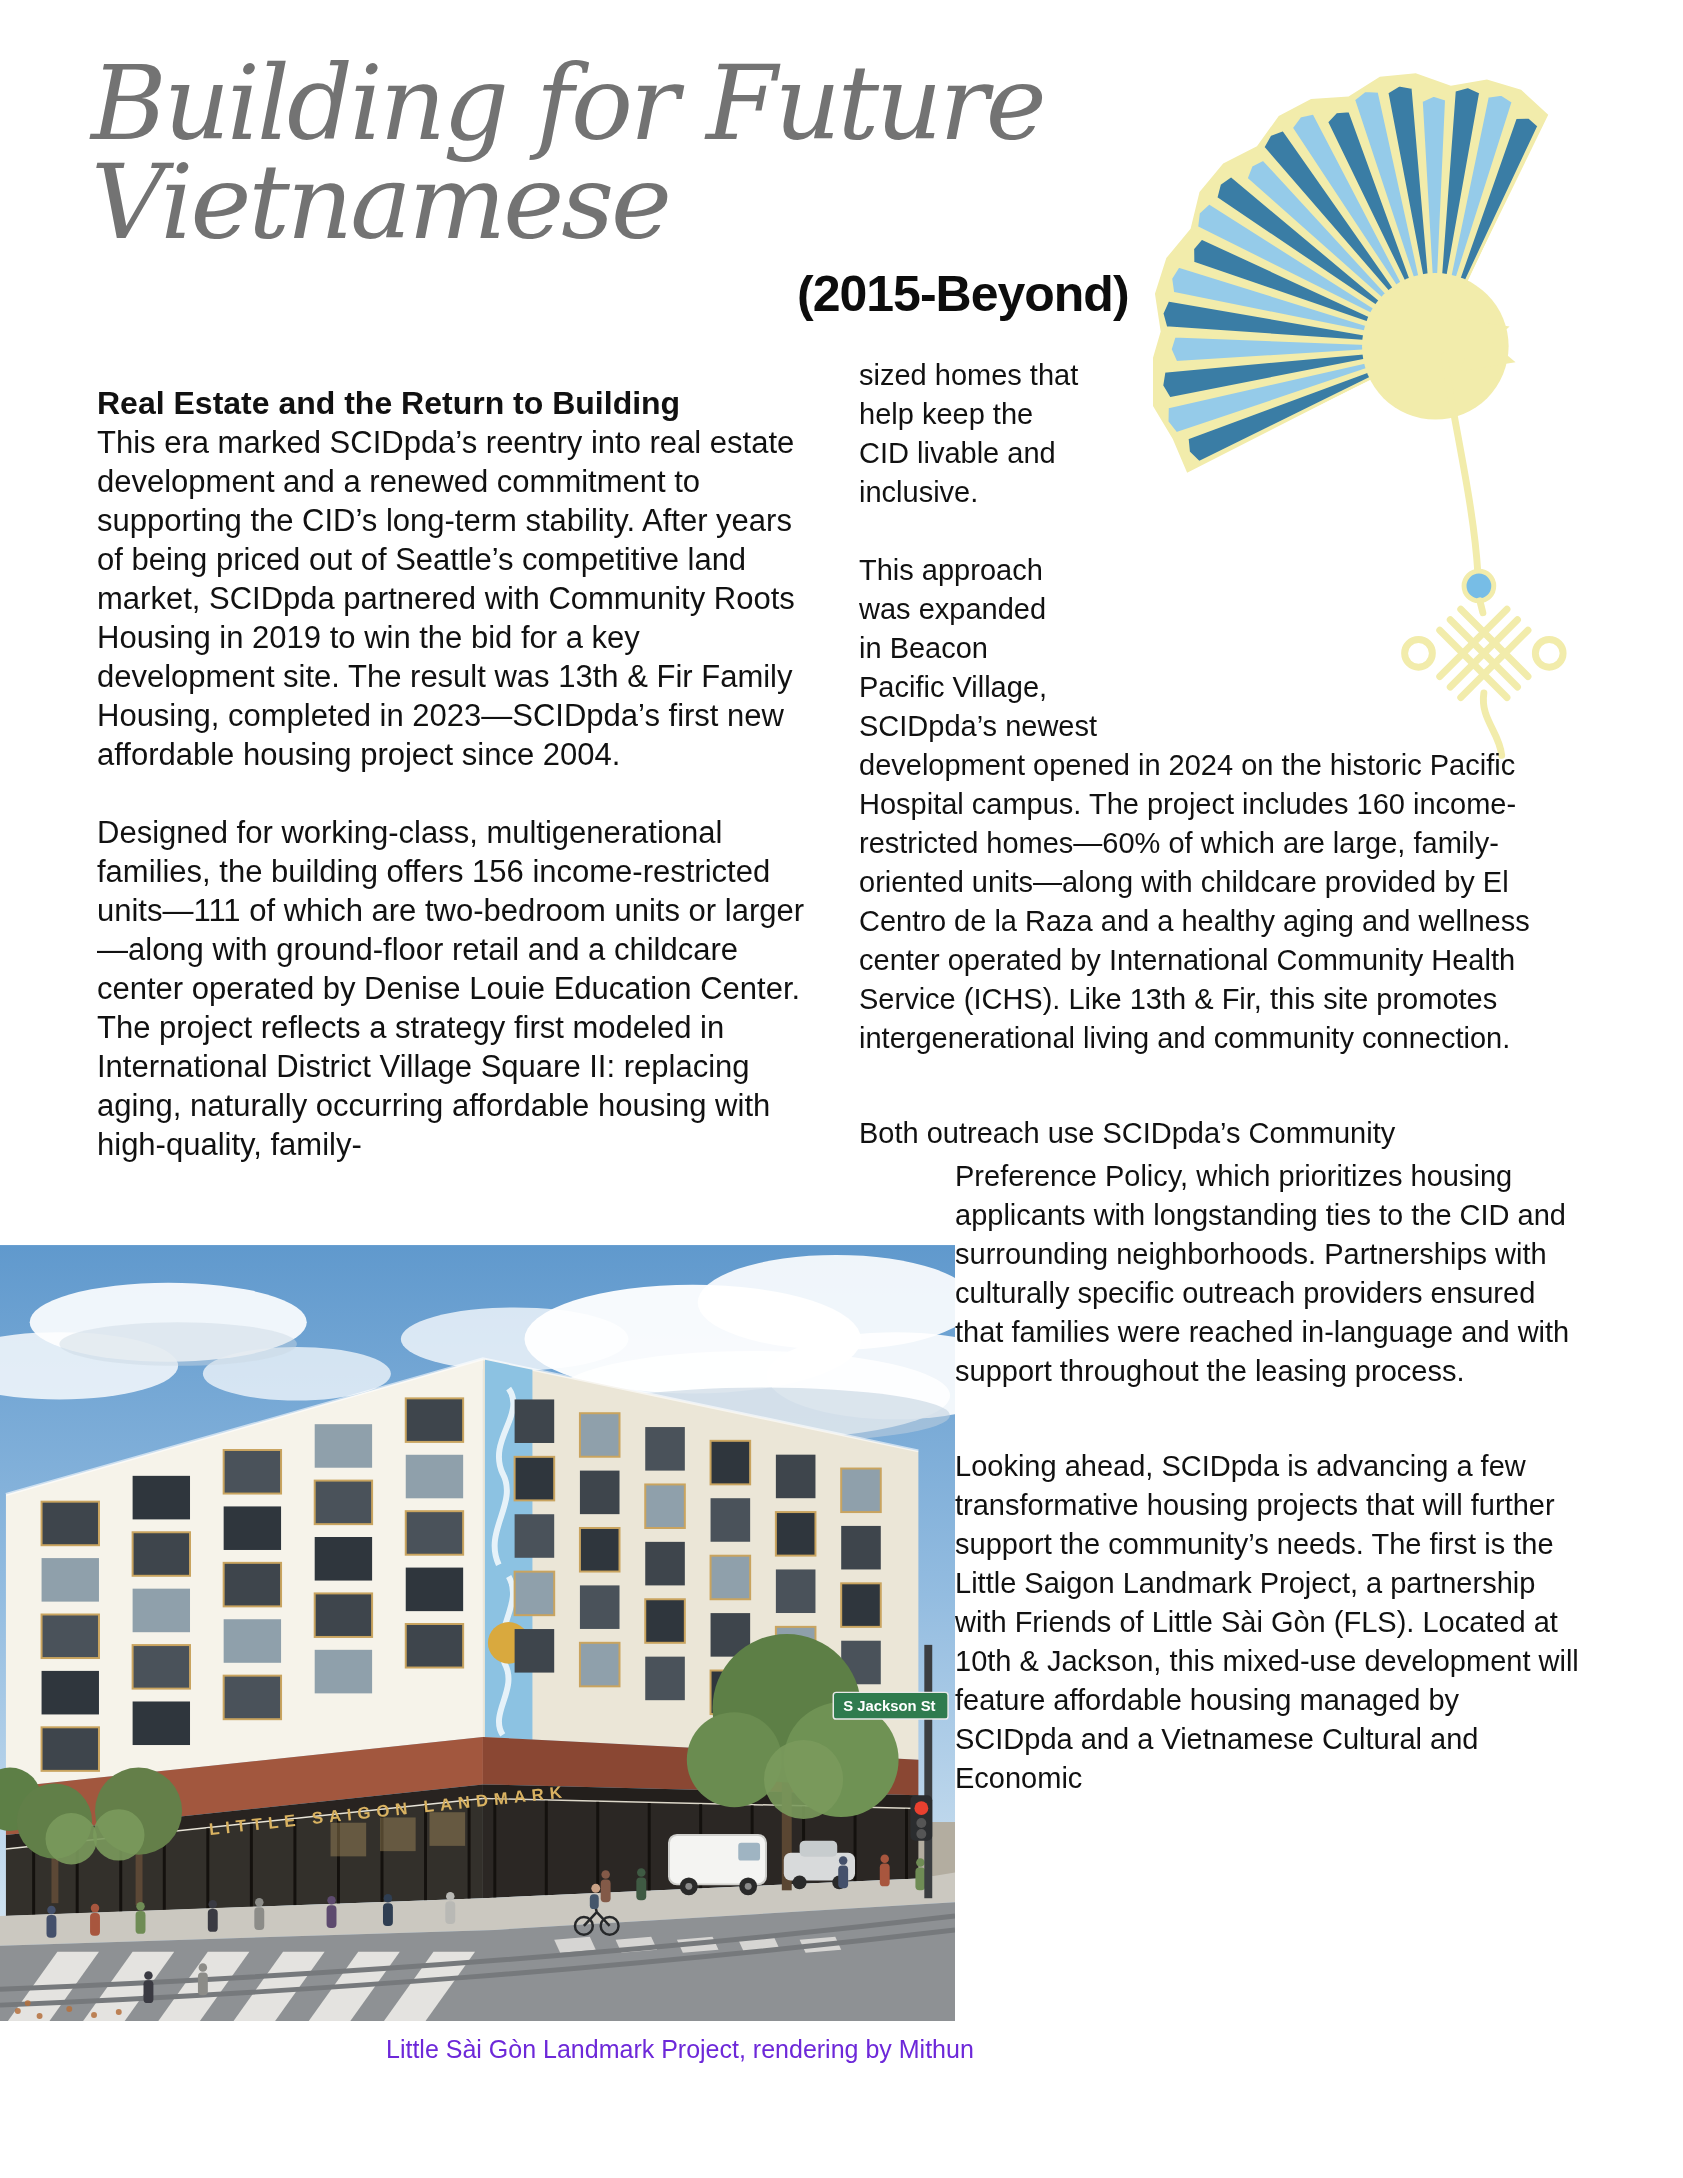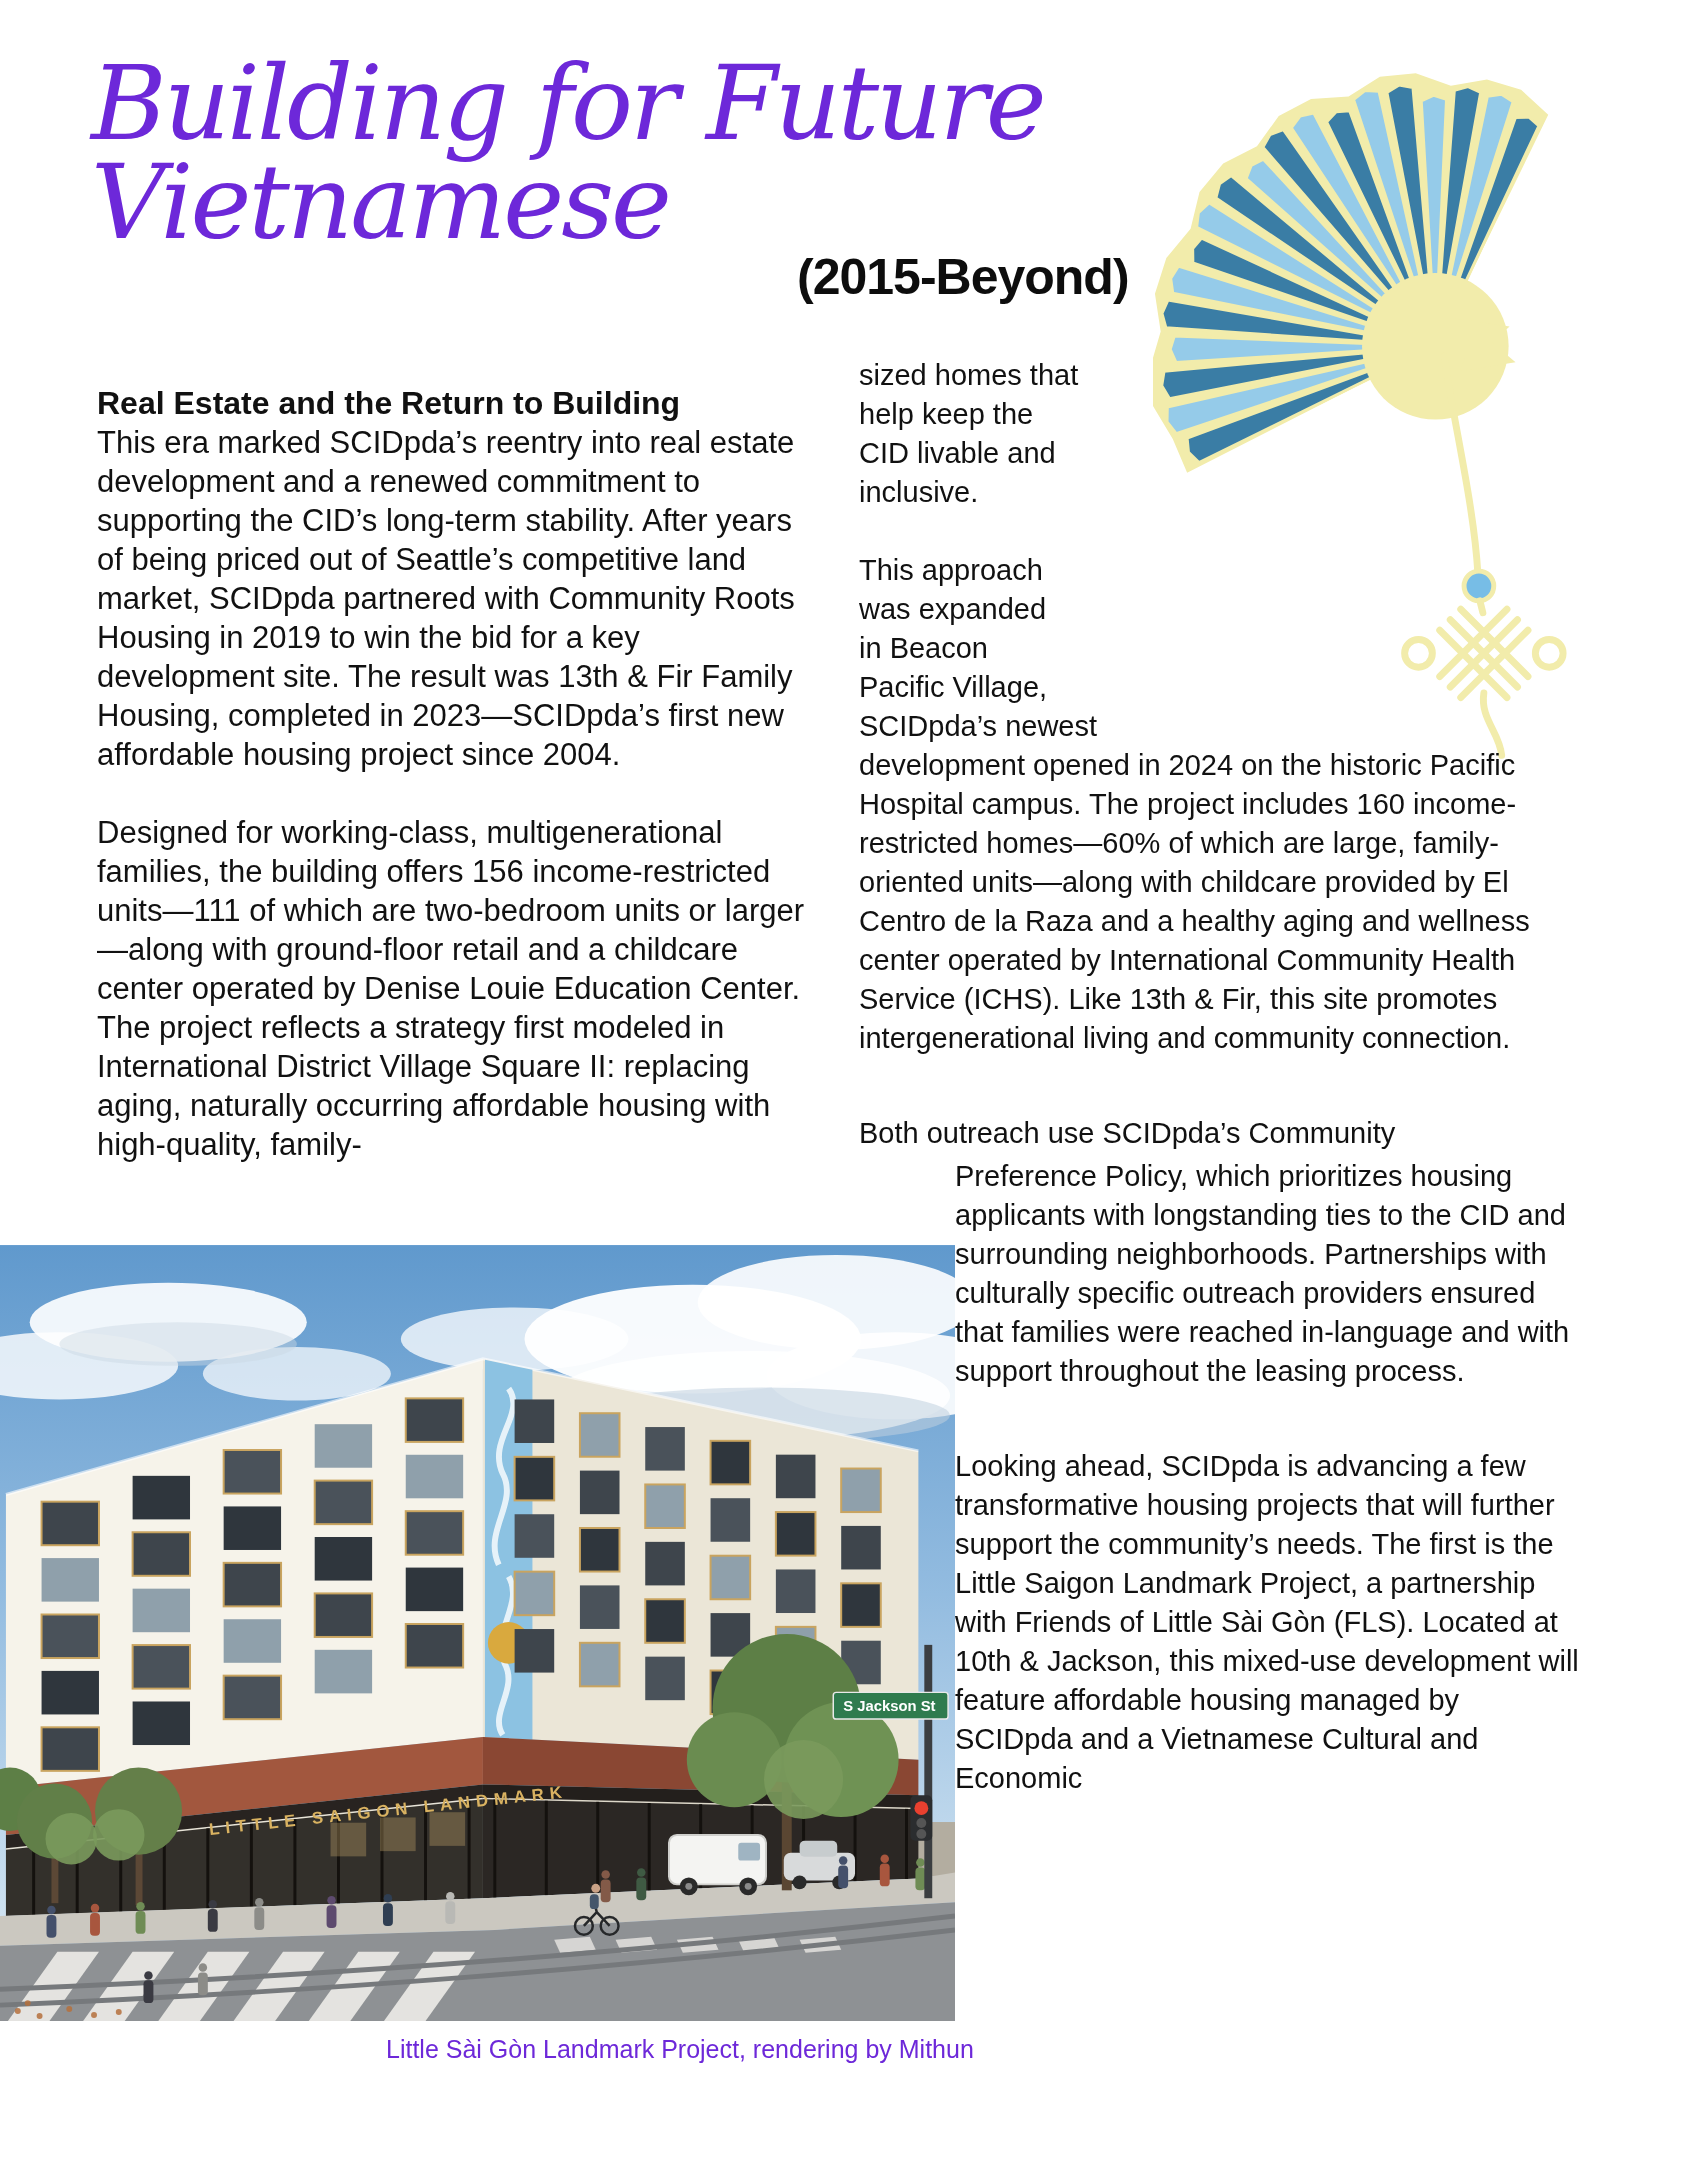--- a/index.html
+++ b/index.html
@@ -1,21 +1,21 @@
 <!DOCTYPE html>
 <html><head>
 <meta charset="utf-8">
 <style>
   html,body{margin:0;padding:0;background:#ffffff;}
   .page{position:relative;width:1683px;height:2178px;background:#ffffff;overflow:hidden;
         font-family:"Liberation Sans", sans-serif;color:#111111;}
   .title-block{position:absolute;left:91px;top:54px;z-index:3;
         font-family:"DejaVu Serif", serif;font-style:italic;font-weight:normal;
-        font-size:103px;line-height:99px;letter-spacing:-3px;color:#6d28d9;white-space:nowrap;}
-  .title-suffix{position:absolute;left:797px;top:248px;z-index:3;
+        font-size:103px;line-height:99px;letter-spacing:-3px;color:#737373;white-space:nowrap;}
+  .title-suffix{position:absolute;left:797px;top:265px;z-index:3;
         font-family:"Liberation Sans", sans-serif;font-style:normal;font-weight:bold;
         font-size:50px;letter-spacing:-1px;color:#0d0d0d;}
   .col-left{position:absolute;left:97px;top:356px;width:720px;z-index:2;
         font-size:31px;line-height:39px;margin-top:28px;}
   .col-right{position:absolute;left:859px;top:356px;width:725px;z-index:2;
         font-size:29px;line-height:39px;}
   .col-left p,.col-right p{margin:0;white-space:pre-wrap;}
   .heading{font-weight:bold;font-size:32px;margin:0 0 54px 0;}
   .mb{margin:0 0 39px 0 !important;}
   .mb-big{margin:0 0 56px 0 !important;}

